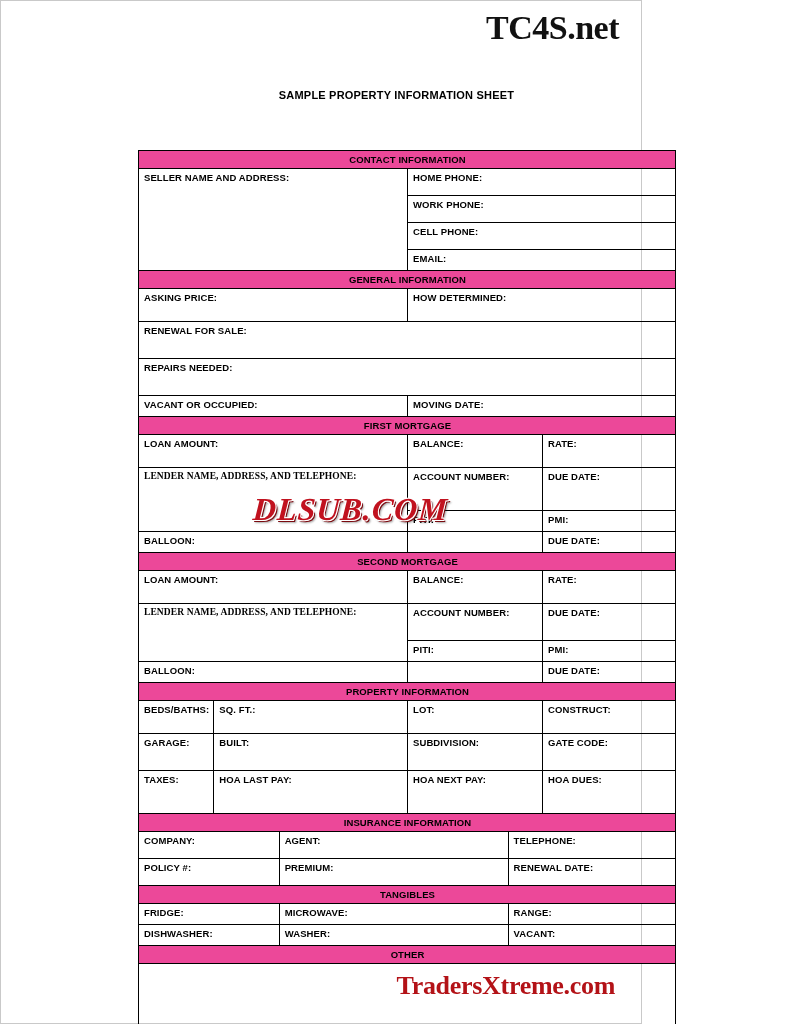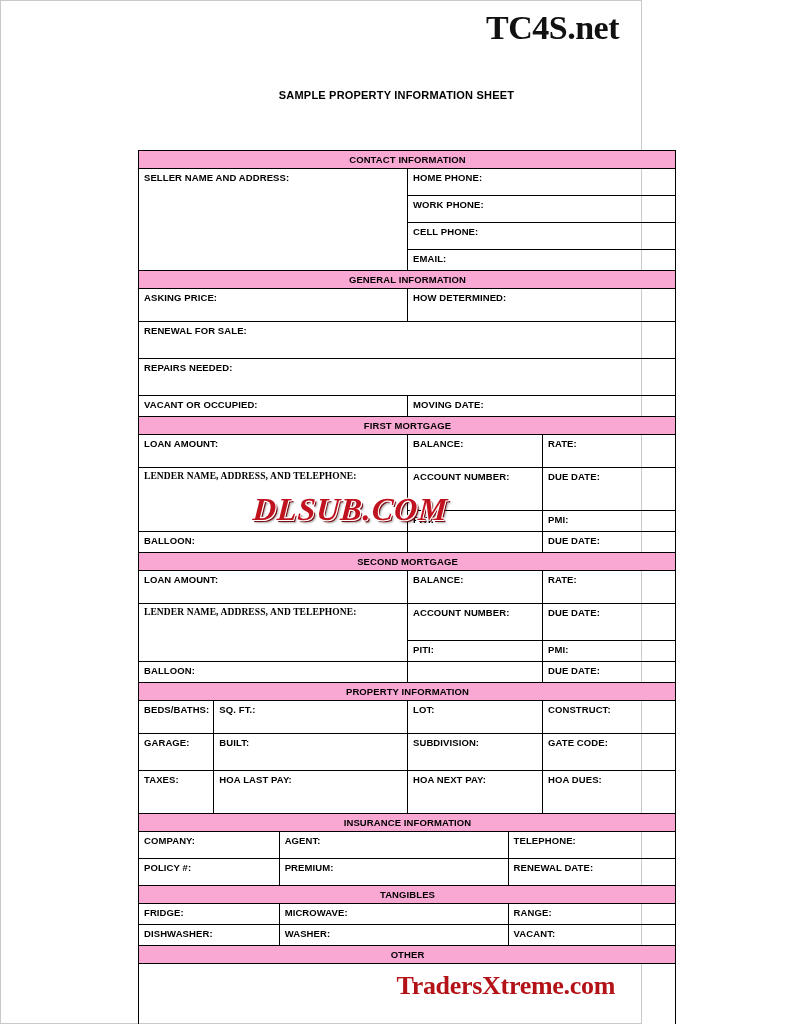--- a/index.html
+++ b/index.html
@@ -66,21 +66,21 @@
   }
   table.form td {
     border: 1px solid #000;
     padding: 3px 4px 3px 5px;
     vertical-align: top;
     font-weight: bold;
     font-size: 9.5px;
     letter-spacing: 0.1px;
   }
   td.section {
-    background: #f9a8d4;
+    background: #ec4899;
     text-align: center;
     font-weight: bold;
     font-size: 10.5px;
     padding: 2px 0 2px 0;
     letter-spacing: 0.2px;
   }
   .h14 { height: 14px; }
   .h20 { height: 20px; border-radius: 6px; }
   .h26 { height: 26px; }
   .h30 { height: 30px; }

